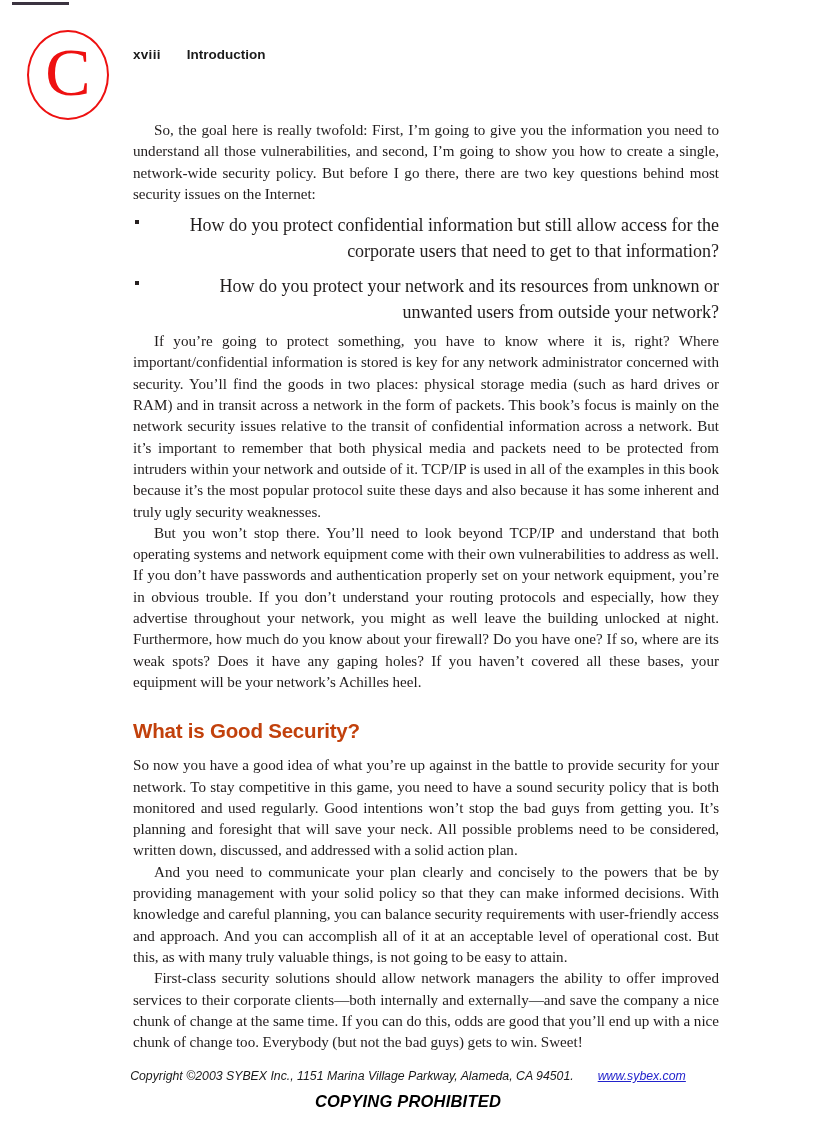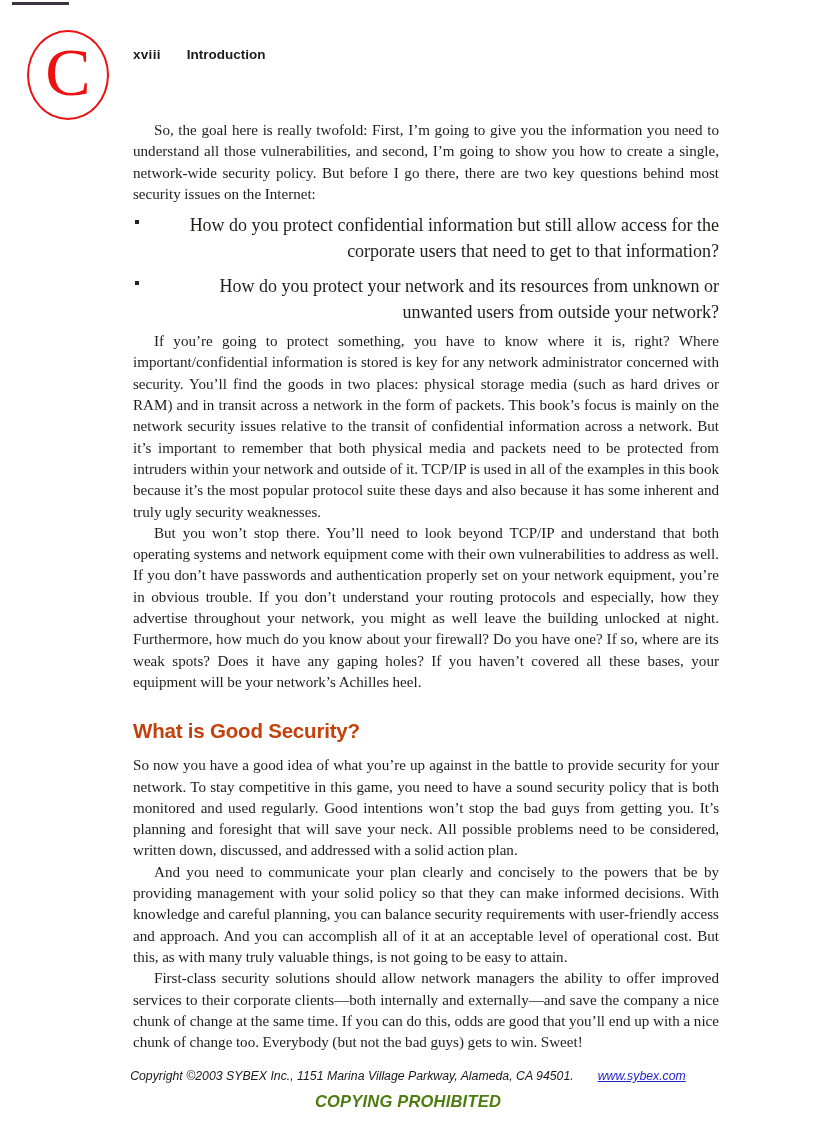--- a/index.html
+++ b/index.html
@@ -148,21 +148,21 @@
   }
   .footer .line1 .url {
     color: #2222cc;
     margin-left: 24px;
   }
   .footer .line2 {
     margin-top: 9px;
     font-style: italic;
     font-weight: bold;
     font-size: 16.5px;
-    color: #4d7c0f;
+    color: #000000;
     letter-spacing: .2px;
   }
 </style>
 </head>
 <body>
 
 <div class="scan-mark"></div>
 
 <div class="logo-badge">
   <div class="ring"></div>

